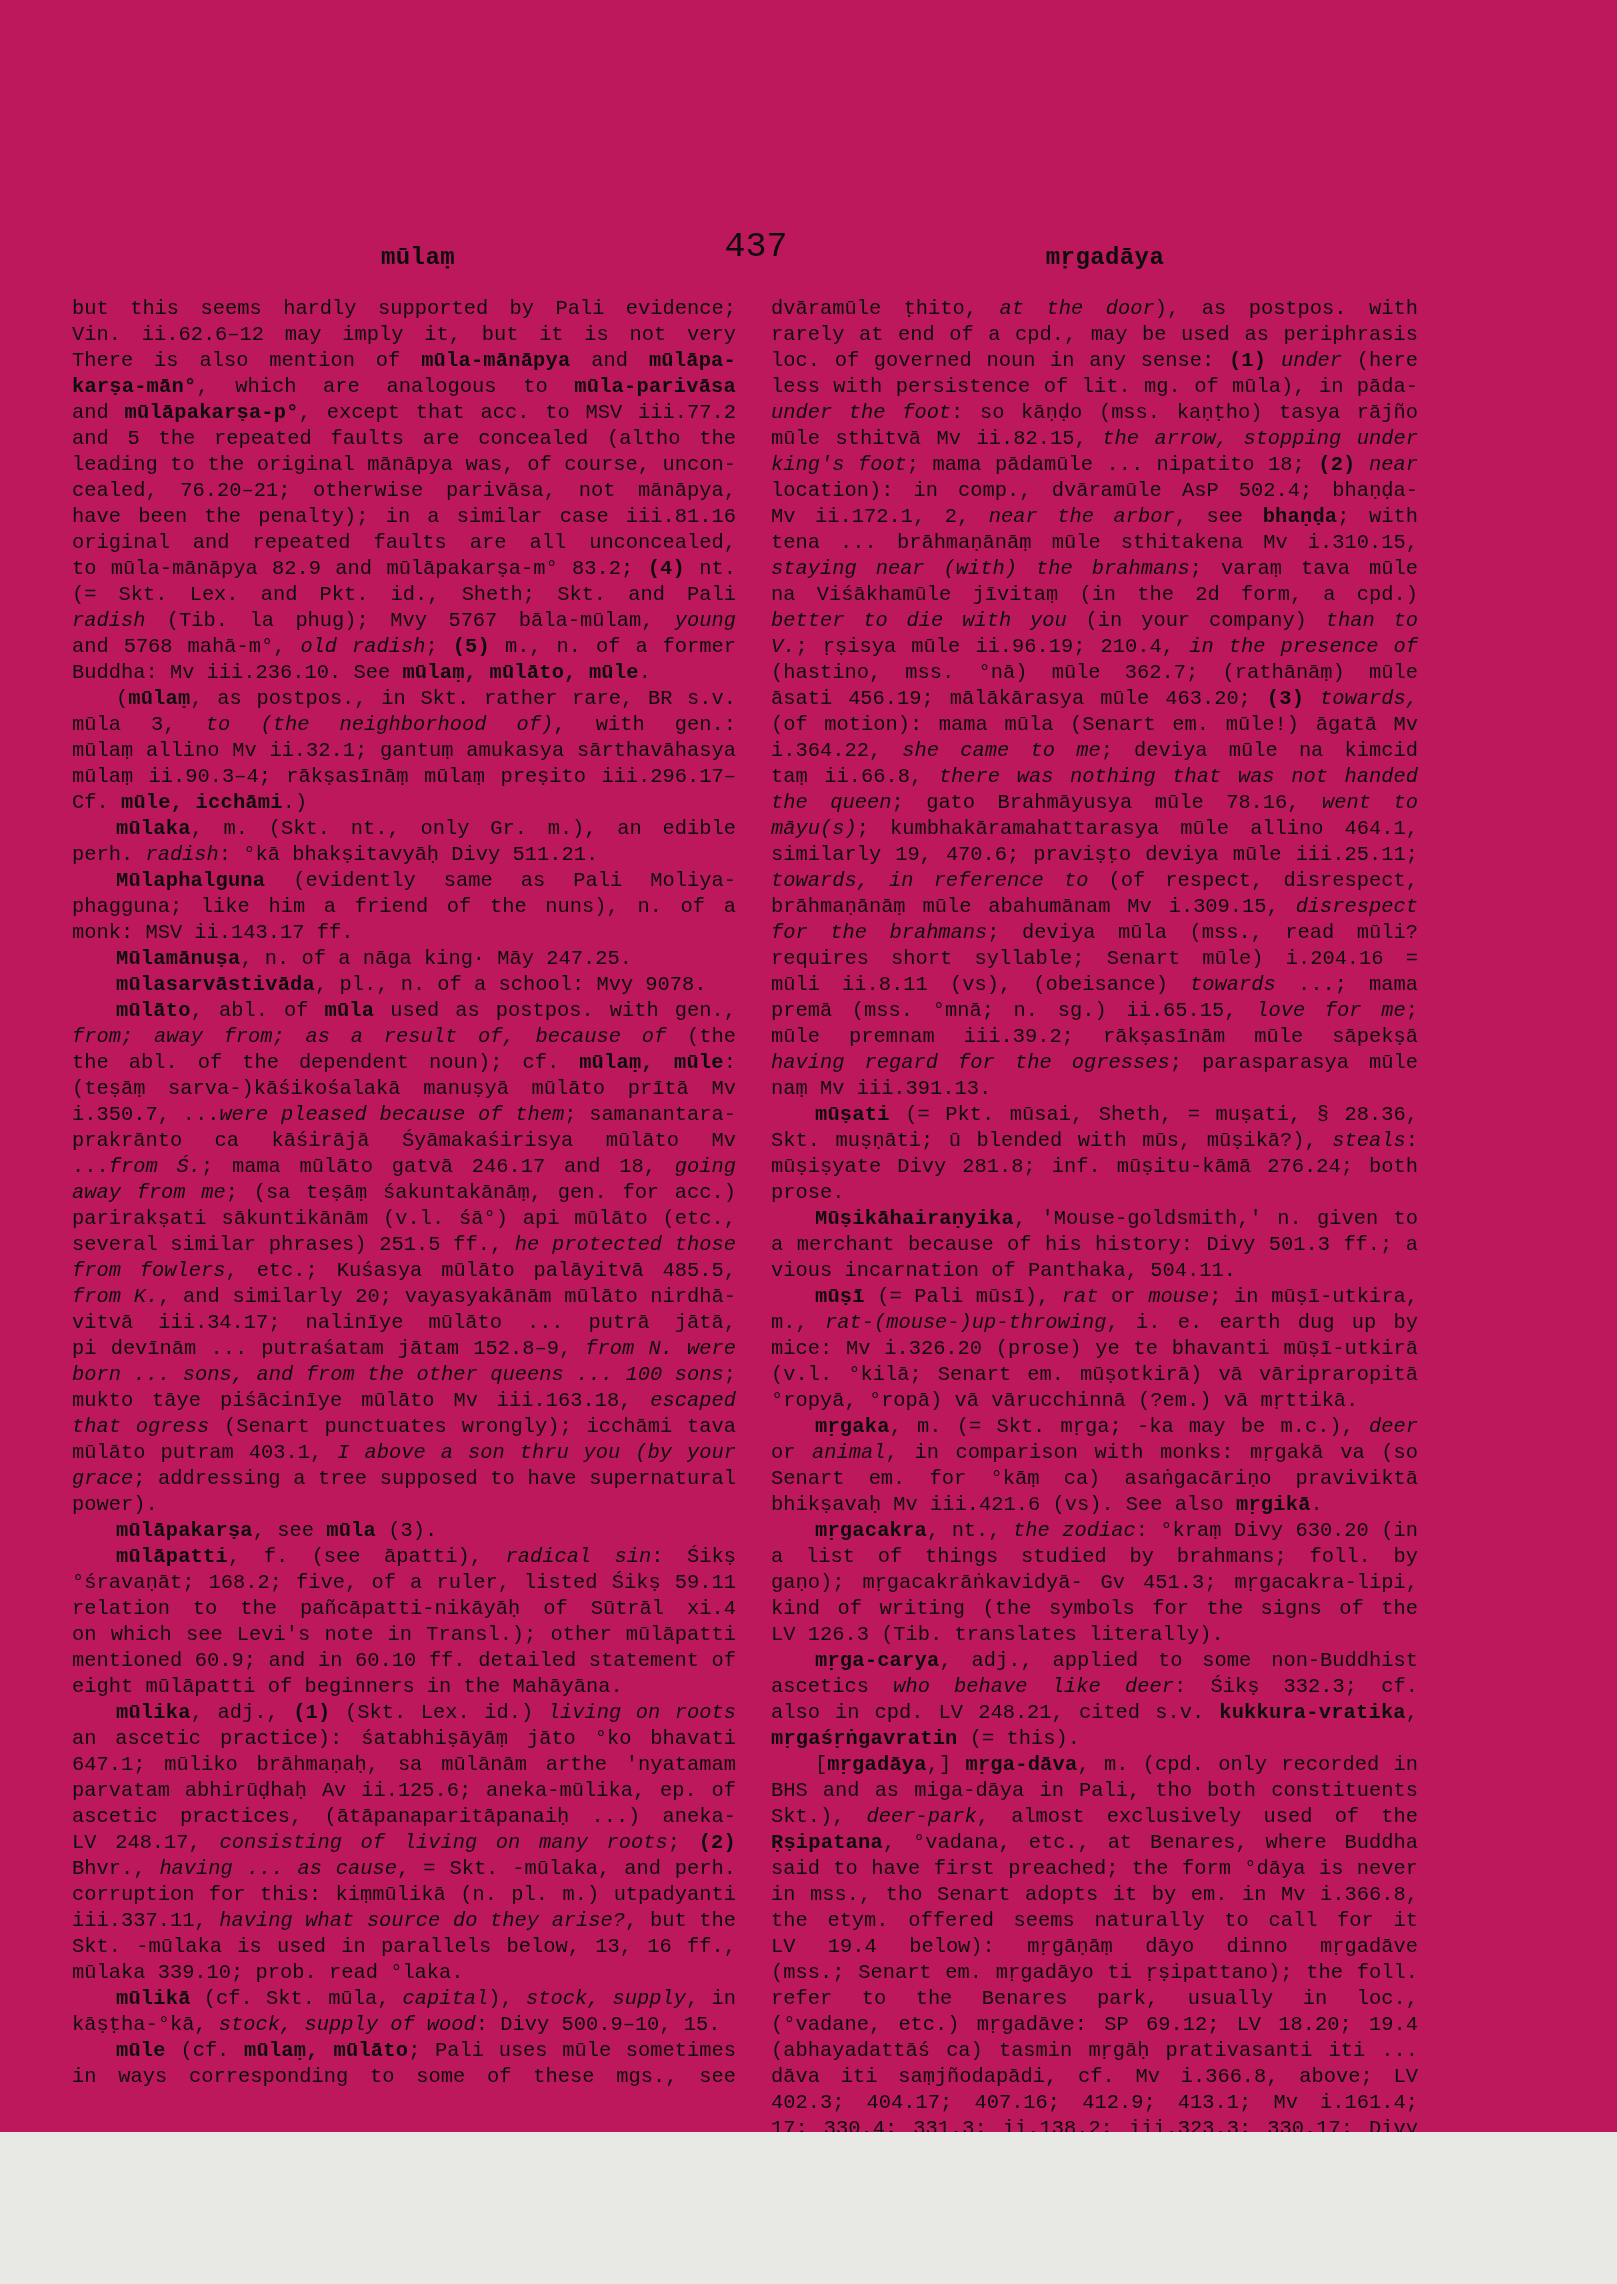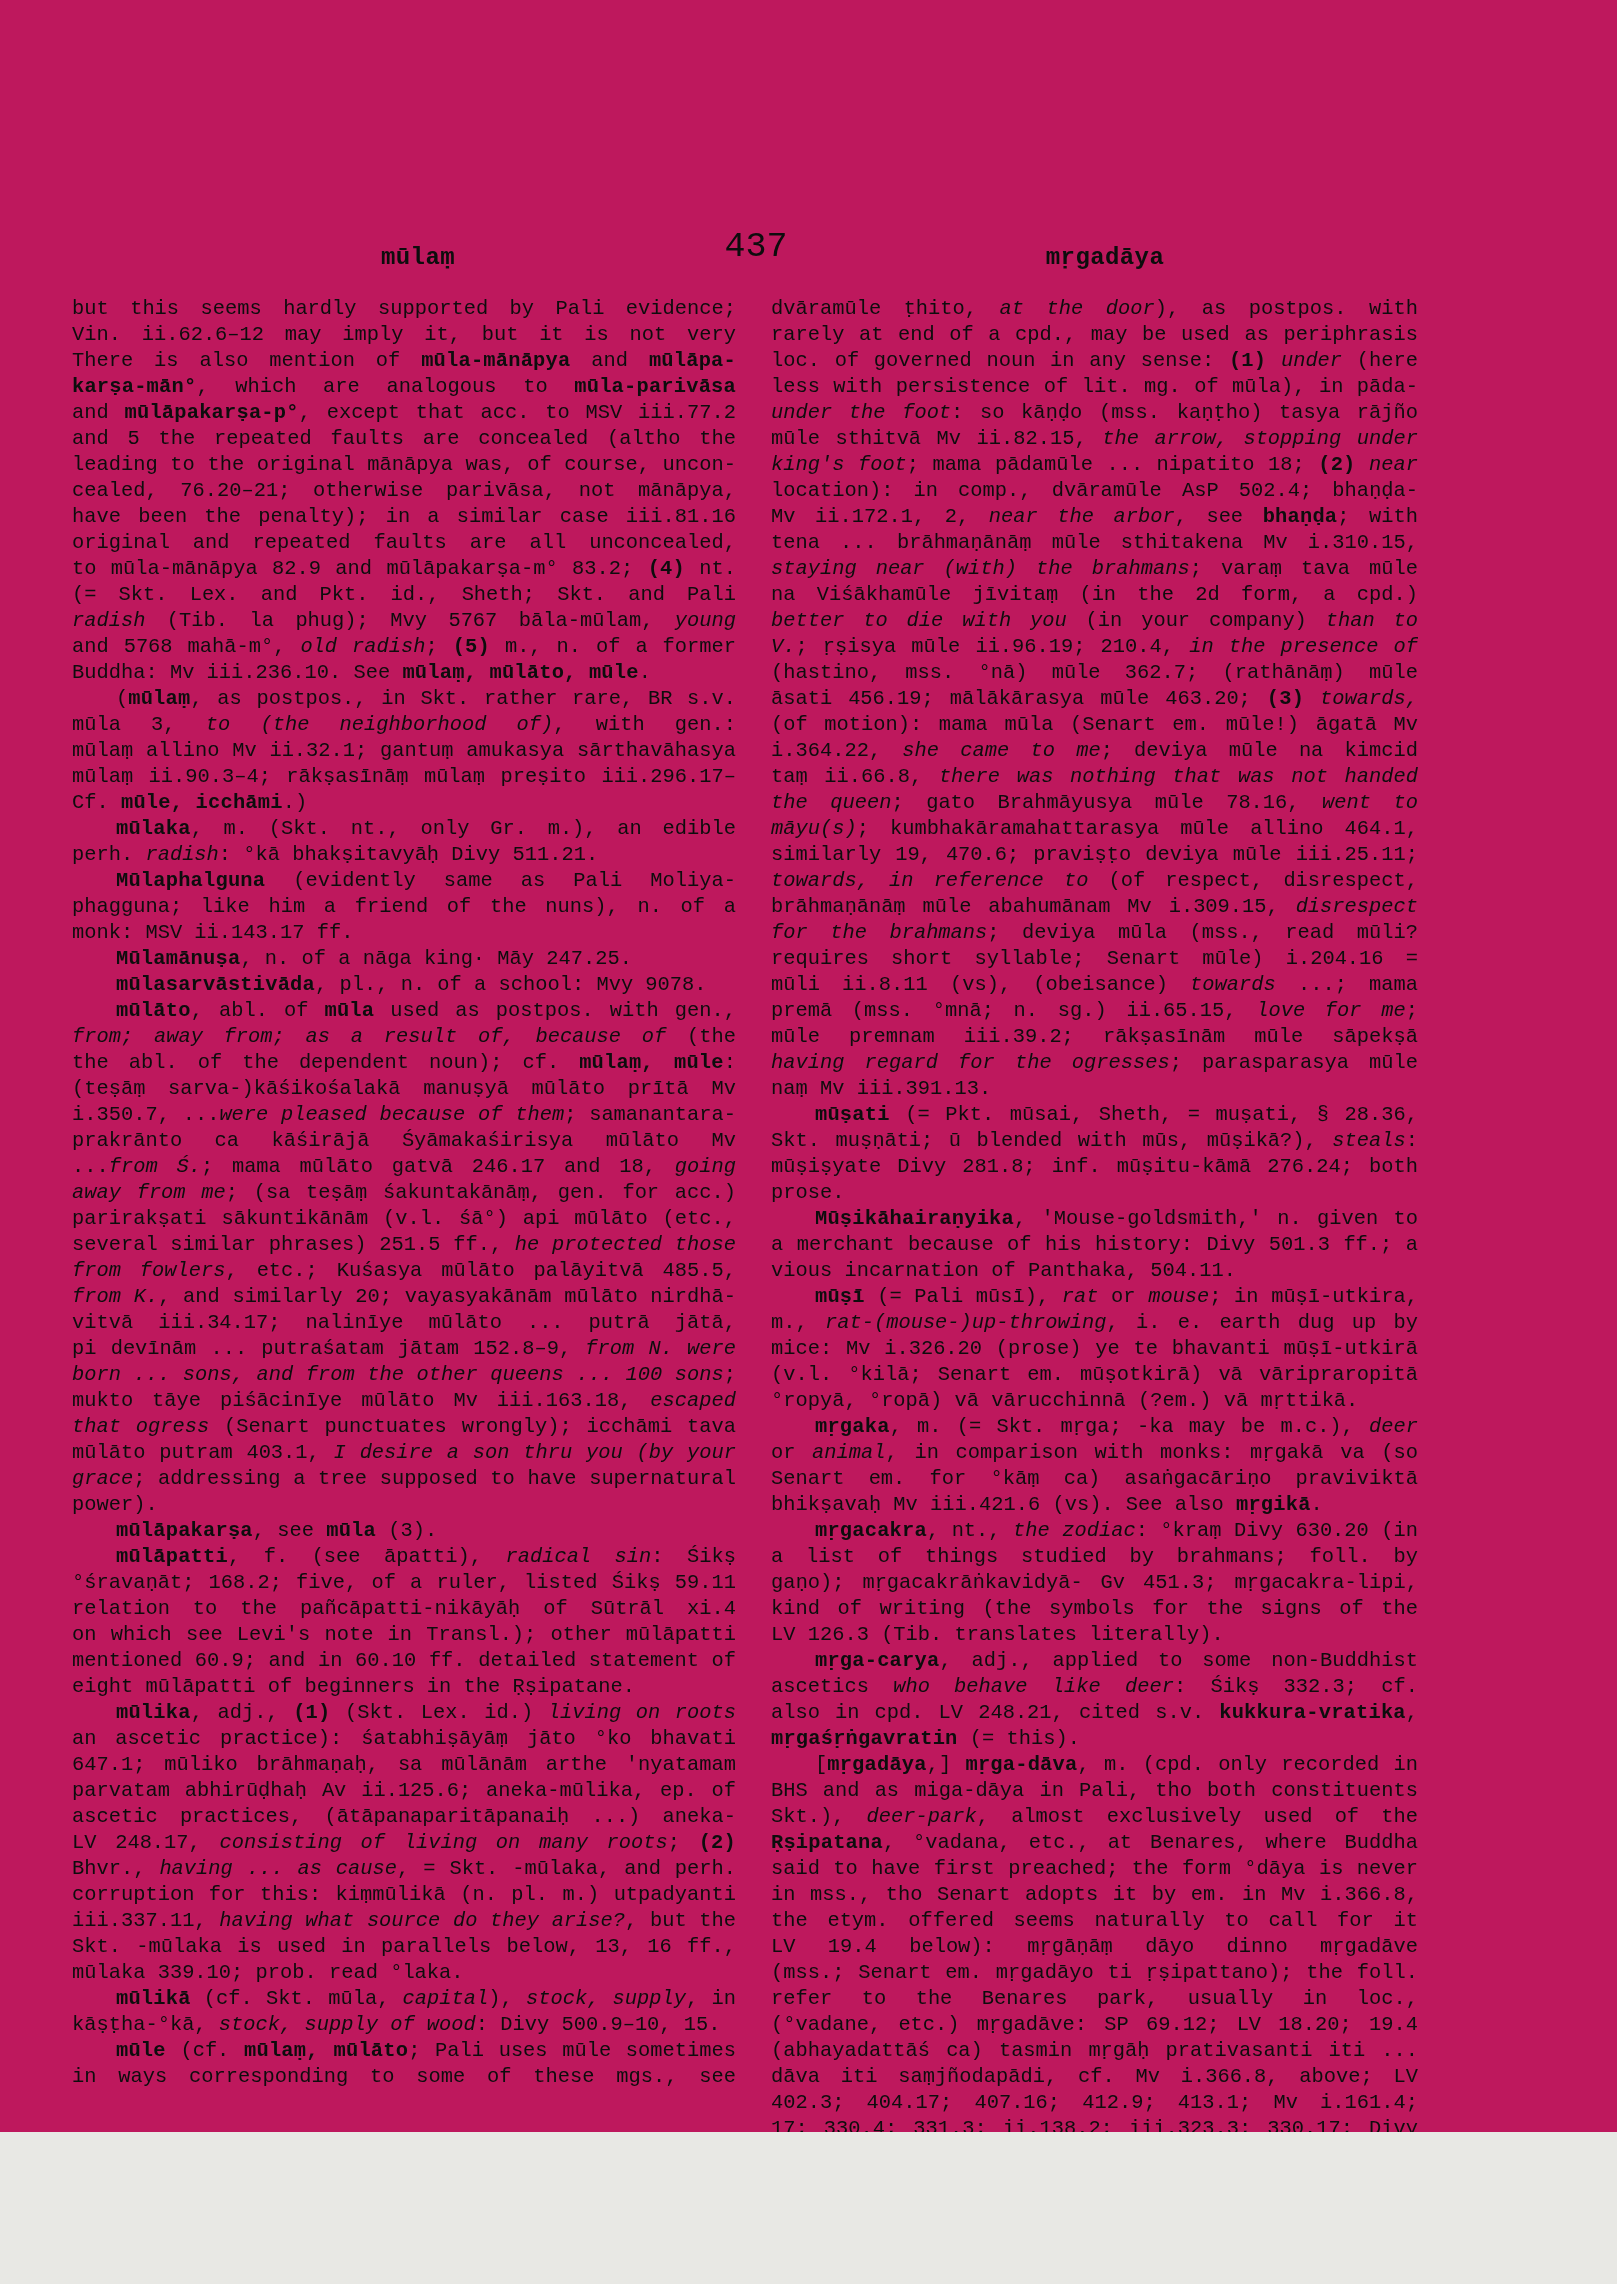--- a/index.html
+++ b/index.html
@@ -75,34 +75,34 @@
         <div class="line"><i>away from me</i>; (sa teṣāṃ śakuntakānāṃ, gen. for acc.)</div>
         <div class="line">parirakṣati sākuntikānām (v.l. śā°) api mūlāto (etc.,</div>
         <div class="line">several similar phrases) 251.5 ff., <i>he protected those birds</i></div>
         <div class="line"><i>from fowlers</i>, etc.; Kuśasya mūlāto palāyitvā 485.5, <i>fleeing</i></div>
         <div class="line"><i>from K.</i>, and similarly 20; vayasyakānām mūlāto nirdhā-</div>
         <div class="line">vitvā iii.34.17; nalinīye mūlāto ... putrā jātā, aparāṇām</div>
         <div class="line">pi devīnām ... putraśatam jātam 152.8–9, <i>from N. were</i></div>
         <div class="line"><i>born ... sons, and from the other queens ... 100 sons</i>;</div>
         <div class="line">mukto tāye piśācinīye mūlāto Mv iii.163.18, <i>escaped from</i></div>
         <div class="line"><i>that ogress</i> (Senart punctuates wrongly); icchāmi tava</div>
-        <div class="line">mūlāto putram 403.1, <i>I desire a son thru you (by your</i></div>
+        <div class="line">mūlāto putram 403.1, <i>I above a son thru you (by your</i></div>
         <div class="line"><i>grace</i>; addressing a tree supposed to have supernatural</div>
         <div class="line pend">power).</div>
       </div>
       <div>
         <div class="line ind pend"><b>mūlāpakarṣa</b>, see <b>mūla</b> (3).</div>
       </div>
       <div>
         <div class="line ind"><b>mūlāpatti</b>, f. (see āpatti), <i>radical sin</i>: Śikṣ 10.14</div>
         <div class="line">°śravaṇāt; 168.2; five, of a ruler, listed Śikṣ 59.11 ff. (no</div>
         <div class="line">relation to the pañcāpatti-nikāyāḥ of Sūtrāl xi.4 comm.,</div>
         <div class="line">on which see Levi's note in Transl.); other mūlāpatti</div>
         <div class="line">mentioned 60.9; and in 60.10 ff. detailed statement of</div>
-        <div class="line pend">eight mūlāpatti of beginners in the Ṛṣipatane.</div>
+        <div class="line pend">eight mūlāpatti of beginners in the Mahāyāna.</div>
       </div>
       <div>
         <div class="line ind"><b>mūlika</b>, adj., <b>(1)</b> (Skt. Lex. id.) <i>living on roots</i> (as</div>
         <div class="line">an ascetic practice): śatabhiṣāyāṃ jāto °ko bhavati Divy</div>
         <div class="line">647.1; mūliko brāhmaṇaḥ, sa mūlānām arthe 'nyatamam</div>
         <div class="line">parvatam abhirūḍhaḥ Av ii.125.6; aneka-mūlika, ep. of</div>
         <div class="line">ascetic practices, (ātāpanaparitāpanaiḥ ...) aneka-mūlikair</div>
         <div class="line">LV 248.17, <i>consisting of living on many roots</i>; <b>(2)</b> ifc.</div>
         <div class="line">Bhvr., <i>having ... as cause</i>, = Skt. -mūlaka, and perh.</div>
         <div class="line">corruption for this: kiṃmūlikā (n. pl. m.) utpadyanti Mv</div>

